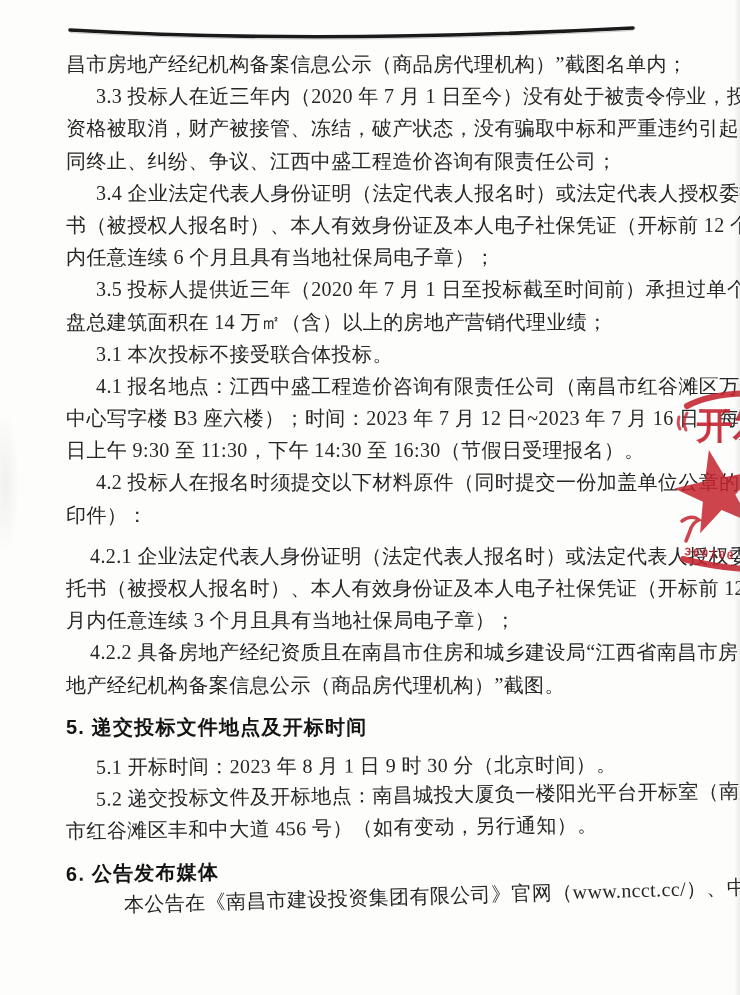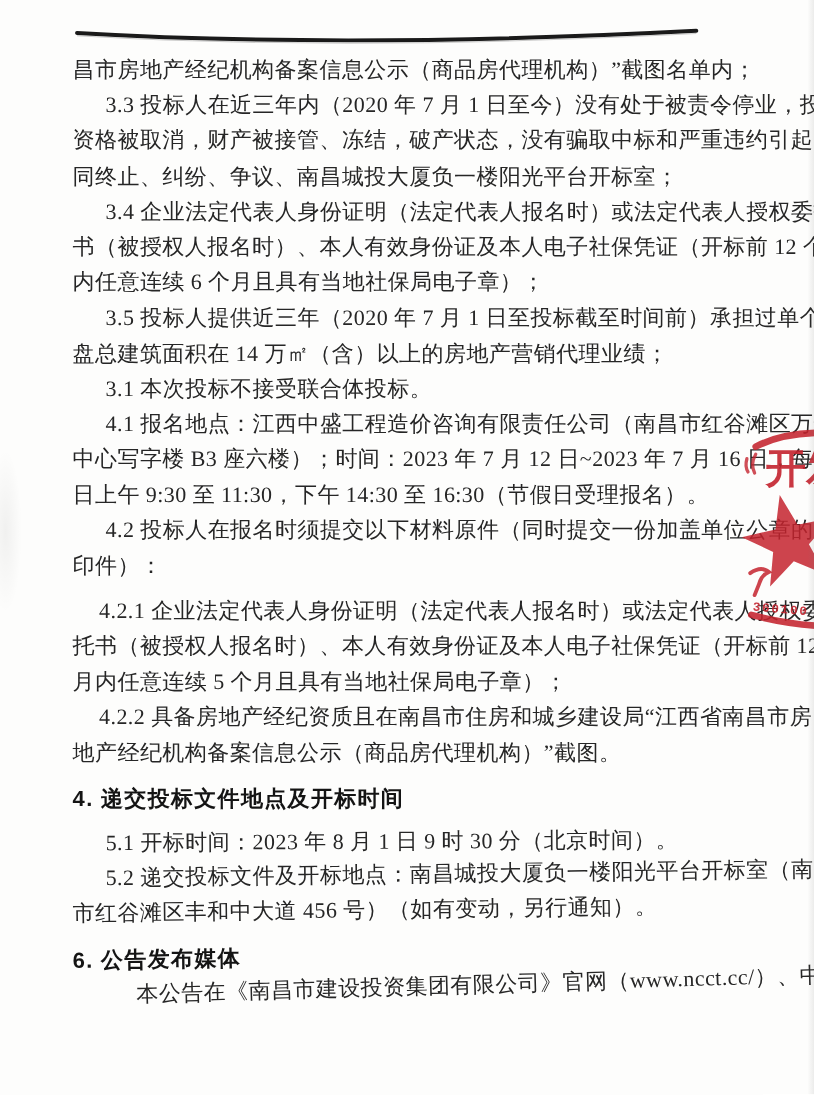--- a/index.html
+++ b/index.html
@@ -81,38 +81,38 @@
     <path d="M70,30 C260,41 460,37 633,28" stroke="#1a1a1a" stroke-width="3.6" fill="none" stroke-linecap="round"></path>
     <path d="M70,32.5 C260,43.5 460,39.5 633,30.5" stroke="#9a9a9a" stroke-width="1" fill="none" opacity="0.5"></path>
   </svg>
 
   <div class="smudge"></div>
 
   <div class="content">
     <div class="ln">昌市房地产经纪机构备案信息公示（商品房代理机构）”截图名单内；</div>
     <div class="ln ind1">3.3 投标人在近三年内（2020 年 7 月 1 日至今）没有处于被责令停业，投标</div>
     <div class="ln">资格被取消，财产被接管、冻结，破产状态，没有骗取中标和严重违约引起的合</div>
-    <div class="ln">同终止、纠纷、争议、南昌城投大厦负一楼阳光平台开标室；</div>
+    <div class="ln">同终止、纠纷、争议、江西中盛工程造价咨询有限责任公司；</div>
     <div class="ln ind1">3.4 企业法定代表人身份证明（法定代表人报名时）或法定代表人授权委托</div>
     <div class="ln">书（被授权人报名时）、本人有效身份证及本人电子社保凭证（开标前 12 个月</div>
     <div class="ln">内任意连续 6 个月且具有当地社保局电子章）；</div>
     <div class="ln ind1">3.5 投标人提供近三年（2020 年 7 月 1 日至投标截至时间前）承担过单个楼</div>
     <div class="ln">盘总建筑面积在 14 万㎡（含）以上的房地产营销代理业绩；</div>
     <div class="ln ind1">3.1 本次投标不接受联合体投标。</div>
     <div class="ln ind1">4.1 报名地点：江西中盛工程造价咨询有限责任公司（南昌市红谷滩区万达</div>
     <div class="ln">中心写字楼 B3 座六楼）；时间：2023 年 7 月 12 日~2023 年 7 月 16 日，每</div>
     <div class="ln">日上午 9:30 至 11:30，下午 14:30 至 16:30（节假日受理报名）。</div>
     <div class="ln ind1">4.2 投标人在报名时须提交以下材料原件（同时提交一份加盖单位公章的复</div>
     <div class="ln">印件）：</div>
     <div class="ln ind2 mt9">4.2.1 企业法定代表人身份证明（法定代表人报名时）或法定代表人授权委</div>
     <div class="ln">托书（被授权人报名时）、本人有效身份证及本人电子社保凭证（开标前 12 个</div>
-    <div class="ln">月内任意连续 5 个月且具有当地社保局电子章）；</div>
+    <div class="ln">月内任意连续 3 个月且具有当地社保局电子章）；</div>
     <div class="ln ind2">4.2.2 具备房地产经纪资质且在南昌市住房和城乡建设局“江西省南昌市房</div>
     <div class="ln">地产经纪机构备案信息公示（商品房代理机构）”截图。</div>
-    <div class="ln heading">4. 递交投标文件地点及开标时间</div>
+    <div class="ln heading">5. 递交投标文件地点及开标时间</div>
     <div class="ln ind1 tilt-a">5.1 开标时间：2023 年 8 月 1 日 9 时 30 分（北京时间）。</div>
     <div class="ln ind1 tilt-b">5.2 递交投标文件及开标地点：南昌城投大厦负一楼阳光平台开标室（南昌</div>
     <div class="ln tilt-b">市红谷滩区丰和中大道 456 号）（如有变动，另行通知）。</div>
     <div class="ln heading tight tilt-c">6. 公告发布媒体</div>
     <div class="ln ind3 tilt-d">本公告在《南昌市建设投资集团有限公司》官网（www.ncct.cc/）、中国招</div>
   </div>
 
   <svg class="stamp-svg" width="120" height="205" viewBox="0 0 120 205">
 
     <path d="M 27 21 C 48 10, 80 6, 118 10" fill="none" stroke-width="6" stroke-linecap="round" opacity="0.88" stroke="#c4232e"></path>

